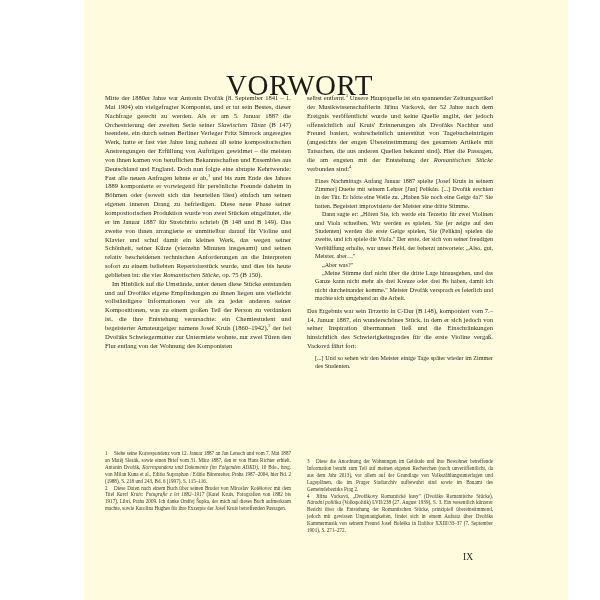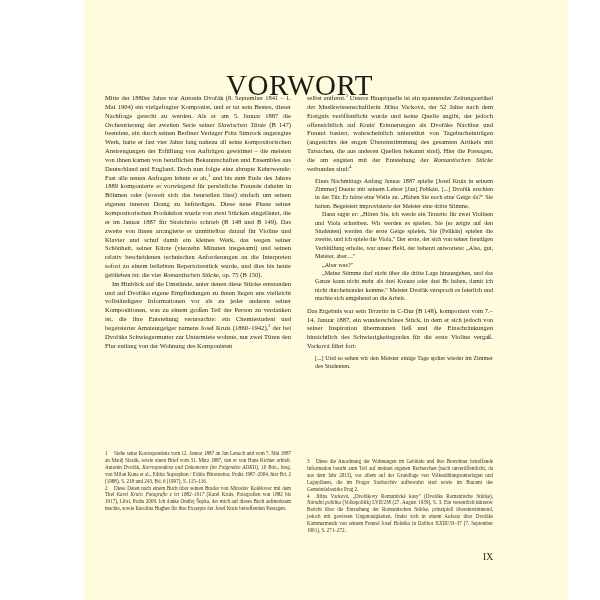--- a/index.html
+++ b/index.html
@@ -28,21 +28,21 @@
     .quote p { margin: 0; }
     .quote p.indent { text-indent: 7px; }
     .fn {
       position: absolute; width: 186px; font-size: 5.1px; line-height: 6.9px; text-align: justify;
       color: #3a352c;
     }
     .fn-left { left: 21px; top: 450px; }
     .fn-right { left: 223px; top: 458px; }
     .fn p { margin: 0; }
     .fn .num { display: inline-block; width: 9px; }
-    .pagenum { position: absolute; left: 399px; top: 552px; font-size: 9.5px; color: #2a2620; }
+    .pagenum { position: absolute; left: 379px; top: 552px; font-size: 9.5px; color: #2a2620; }
     i { font-style: italic; }
     sup { font-size: 4.5px; vertical-align: super; line-height: 0; }
   </style>
 </head>
 <body>
 
 <div class="page">
   <h1 class="title">VORWORT</h1>
 
   <div class="col col-left">

